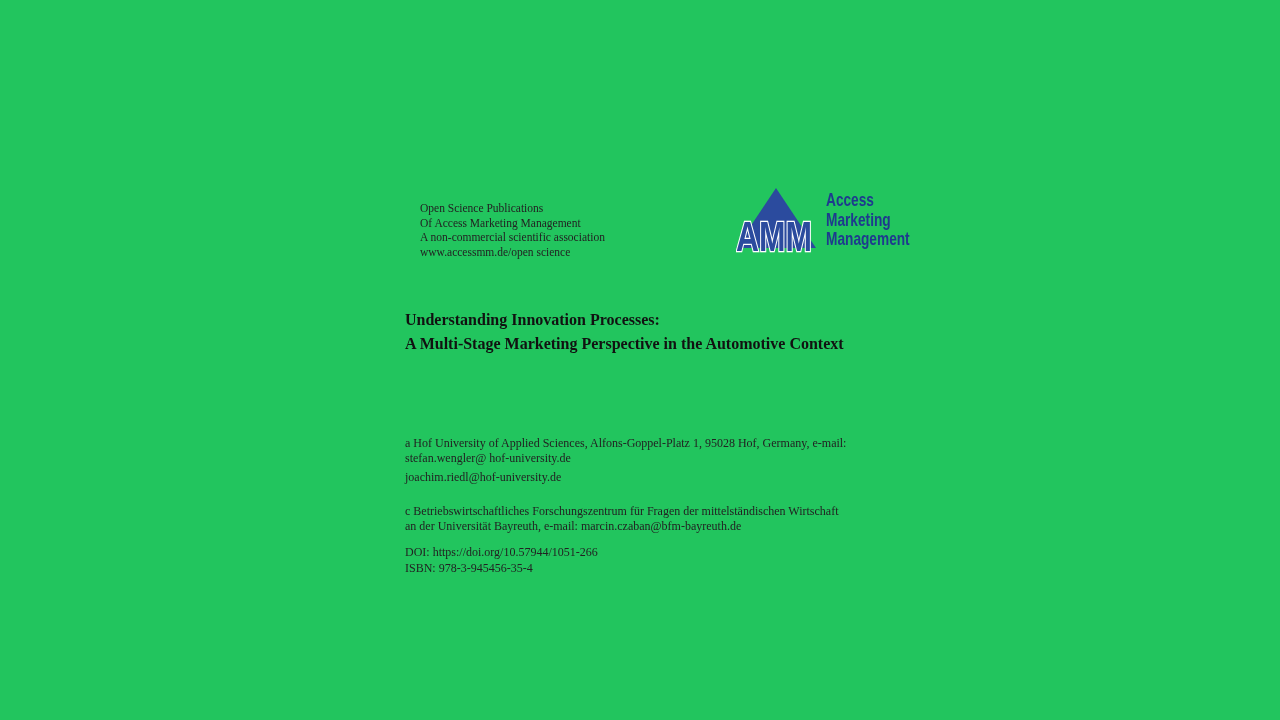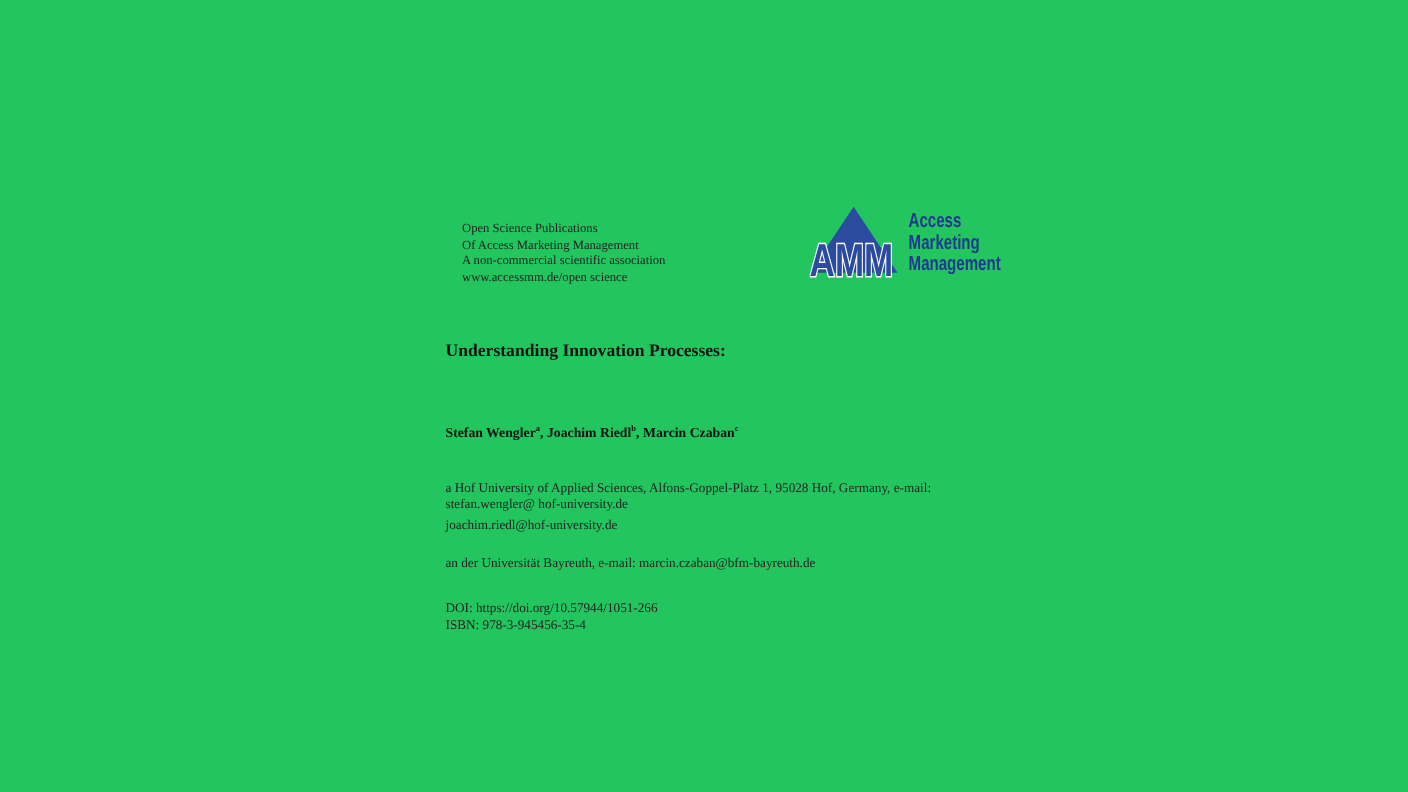--- a/index.html
+++ b/index.html
@@ -112,35 +112,34 @@
   </svg>
 
   <div class="logo-wordmark">
     <div class="wordmark-line">Access</div>
     <div class="wordmark-line">Marketing</div>
     <div class="wordmark-line">Management</div>
   </div>
 
   <div class="center-col paper-title">
     <div>Understanding Innovation Processes:</div>
+    <div>A Multi-Stage Marketing Perspective in the Automotive Context</div>
   </div>
 
-  <div class="center-col authors">
-    <span>Stefan Wengler</span><sup>a</sup><span>, </span><span>Joachim Riedl</span><sup>b</sup><span>, </span><span>Marcin Czaban</span><sup>c</sup>
-  </div>
 
   <div class="center-col affiliation affil-a">
     <div>a Hof University of Applied Sciences, Alfons-Goppel-Platz 1, 95028 Hof, Germany, e-mail:</div>
     <div>stefan.wengler@ hof-university.de</div>
   </div>
 
   <div class="center-col affiliation affil-b">
     <div>joachim.riedl@hof-university.de</div>
   </div>
 
   <div class="center-col affiliation affil-c">
+    <div>c Betriebswirtschaftliches Forschungszentrum für Fragen der mittelständischen Wirtschaft</div>
     <div>an der Universität Bayreuth, e-mail: marcin.czaban@bfm-bayreuth.de</div>
   </div>
 
   <div class="center-col doi-line">DOI: https://doi.org/10.57944/1051-266</div>
   <div class="center-col isbn-line">ISBN: 978-3-945456-35-4</div>
 
 </div>
 
 </body></html>

